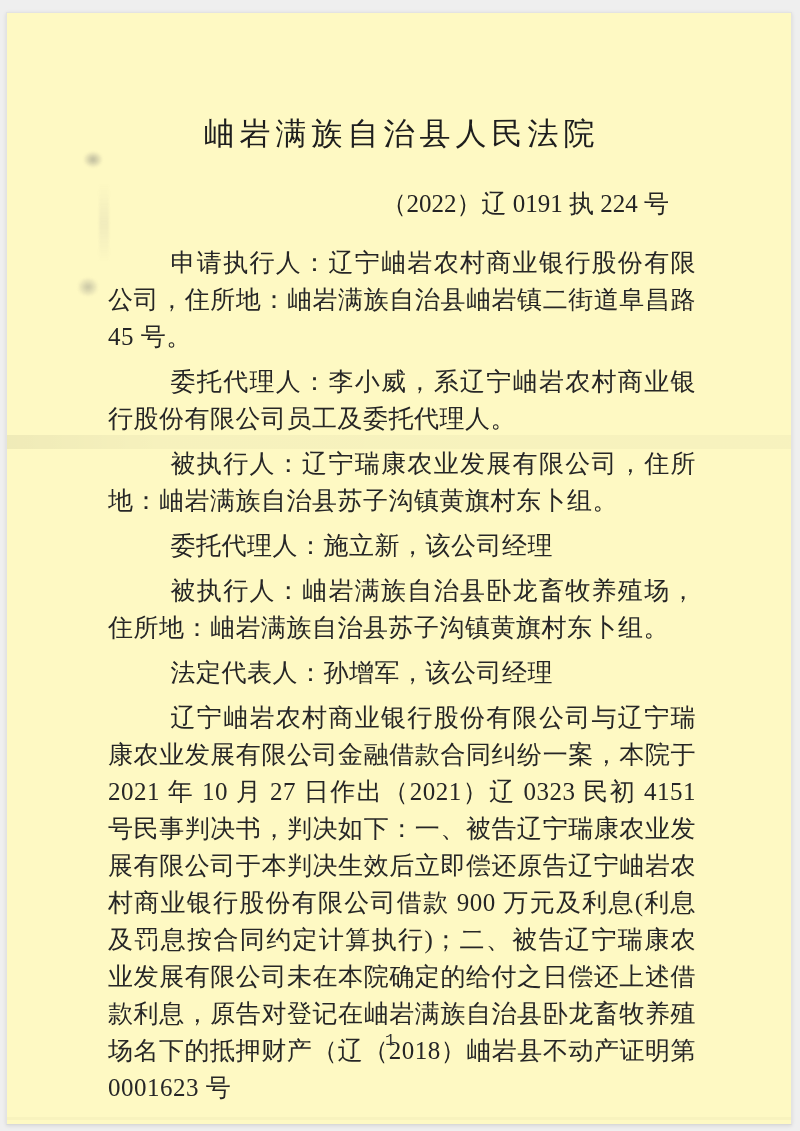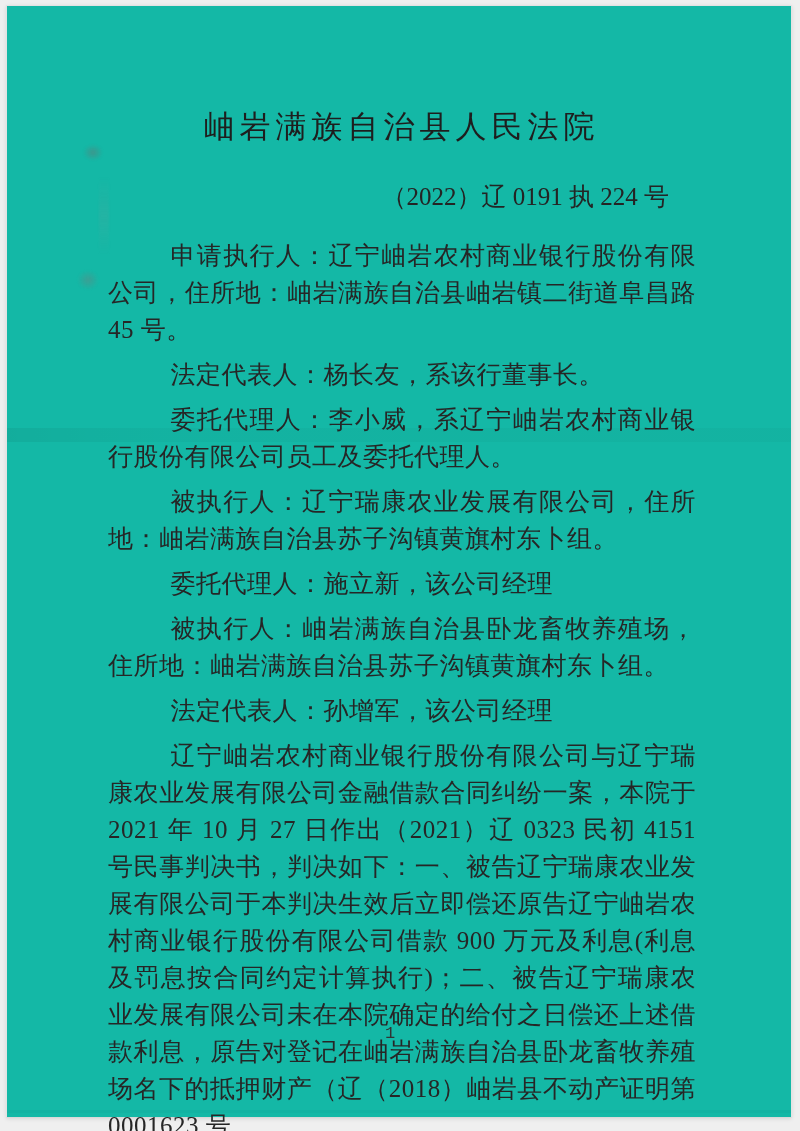--- a/index.html
+++ b/index.html
@@ -16,24 +16,24 @@
     position: relative;
     width: 800px;
     height: 1131px;
     background: #efefef;
   }
 
   
   .doc-page {
     position: absolute;
     left: 6px;
-    top: 5px;
+    top: 12px;
     width: 786px;
     height: 1113px;
-    background: #14b8a6;
+    background: #fef9c3;
     border: 1px solid #e3e3e3;
     border-bottom-color: #d9d9d9;
     box-shadow: 0 1px 4px rgba(0,0,0,0.10);
     color: #262626;
   }
 
   
   .scan-band {
     position: absolute;
     left: 0;
@@ -149,21 +149,20 @@
     <div class="doc-header">
       <div class="court-name">岫岩满族自治县人民法院</div>
     </div>
 
     <div class="case-number-row">
       <span>（2022）辽 0191 执 224 号</span>
     </div>
 
     <div class="doc-body">
       <p>申请执行人：辽宁岫岩农村商业银行股份有限公司，住所地：岫岩满族自治县岫岩镇二街道阜昌路 45 号。</p>
-      <p>法定代表人：杨长友，系该行董事长。</p>
       <p>委托代理人：李小威，系辽宁岫岩农村商业银行股份有限公司员工及委托代理人。</p>
       <p class="gap-before">被执行人：辽宁瑞康农业发展有限公司，住所地：岫岩满族自治县苏子沟镇黄旗村东卜组。</p>
       <p>委托代理人：施立新，该公司经理</p>
       <p class="gap-before">被执行人：岫岩满族自治县卧龙畜牧养殖场，住所地：岫岩满族自治县苏子沟镇黄旗村东卜组。</p>
       <p>法定代表人：孙增军，该公司经理</p>
       <p>辽宁岫岩农村商业银行股份有限公司与辽宁瑞康农业发展有限公司金融借款合同纠纷一案，本院于 2021 年 10 月 27 日作出（2021）辽 0323 民初 4151 号民事判决书，判决如下：一、被告辽宁瑞康农业发展有限公司于本判决生效后立即偿还原告辽宁岫岩农村商业银行股份有限公司借款 900 万元及利息(利息及罚息按合同约定计算执行)；二、被告辽宁瑞康农业发展有限公司未在本院确定的给付之日偿还上述借款利息，原告对登记在岫岩满族自治县卧龙畜牧养殖场名下的抵押财产（辽（2018）岫岩县不动产证明第 0001623 号</p>
     </div>
 
     <div class="page-number">1</div>
 

